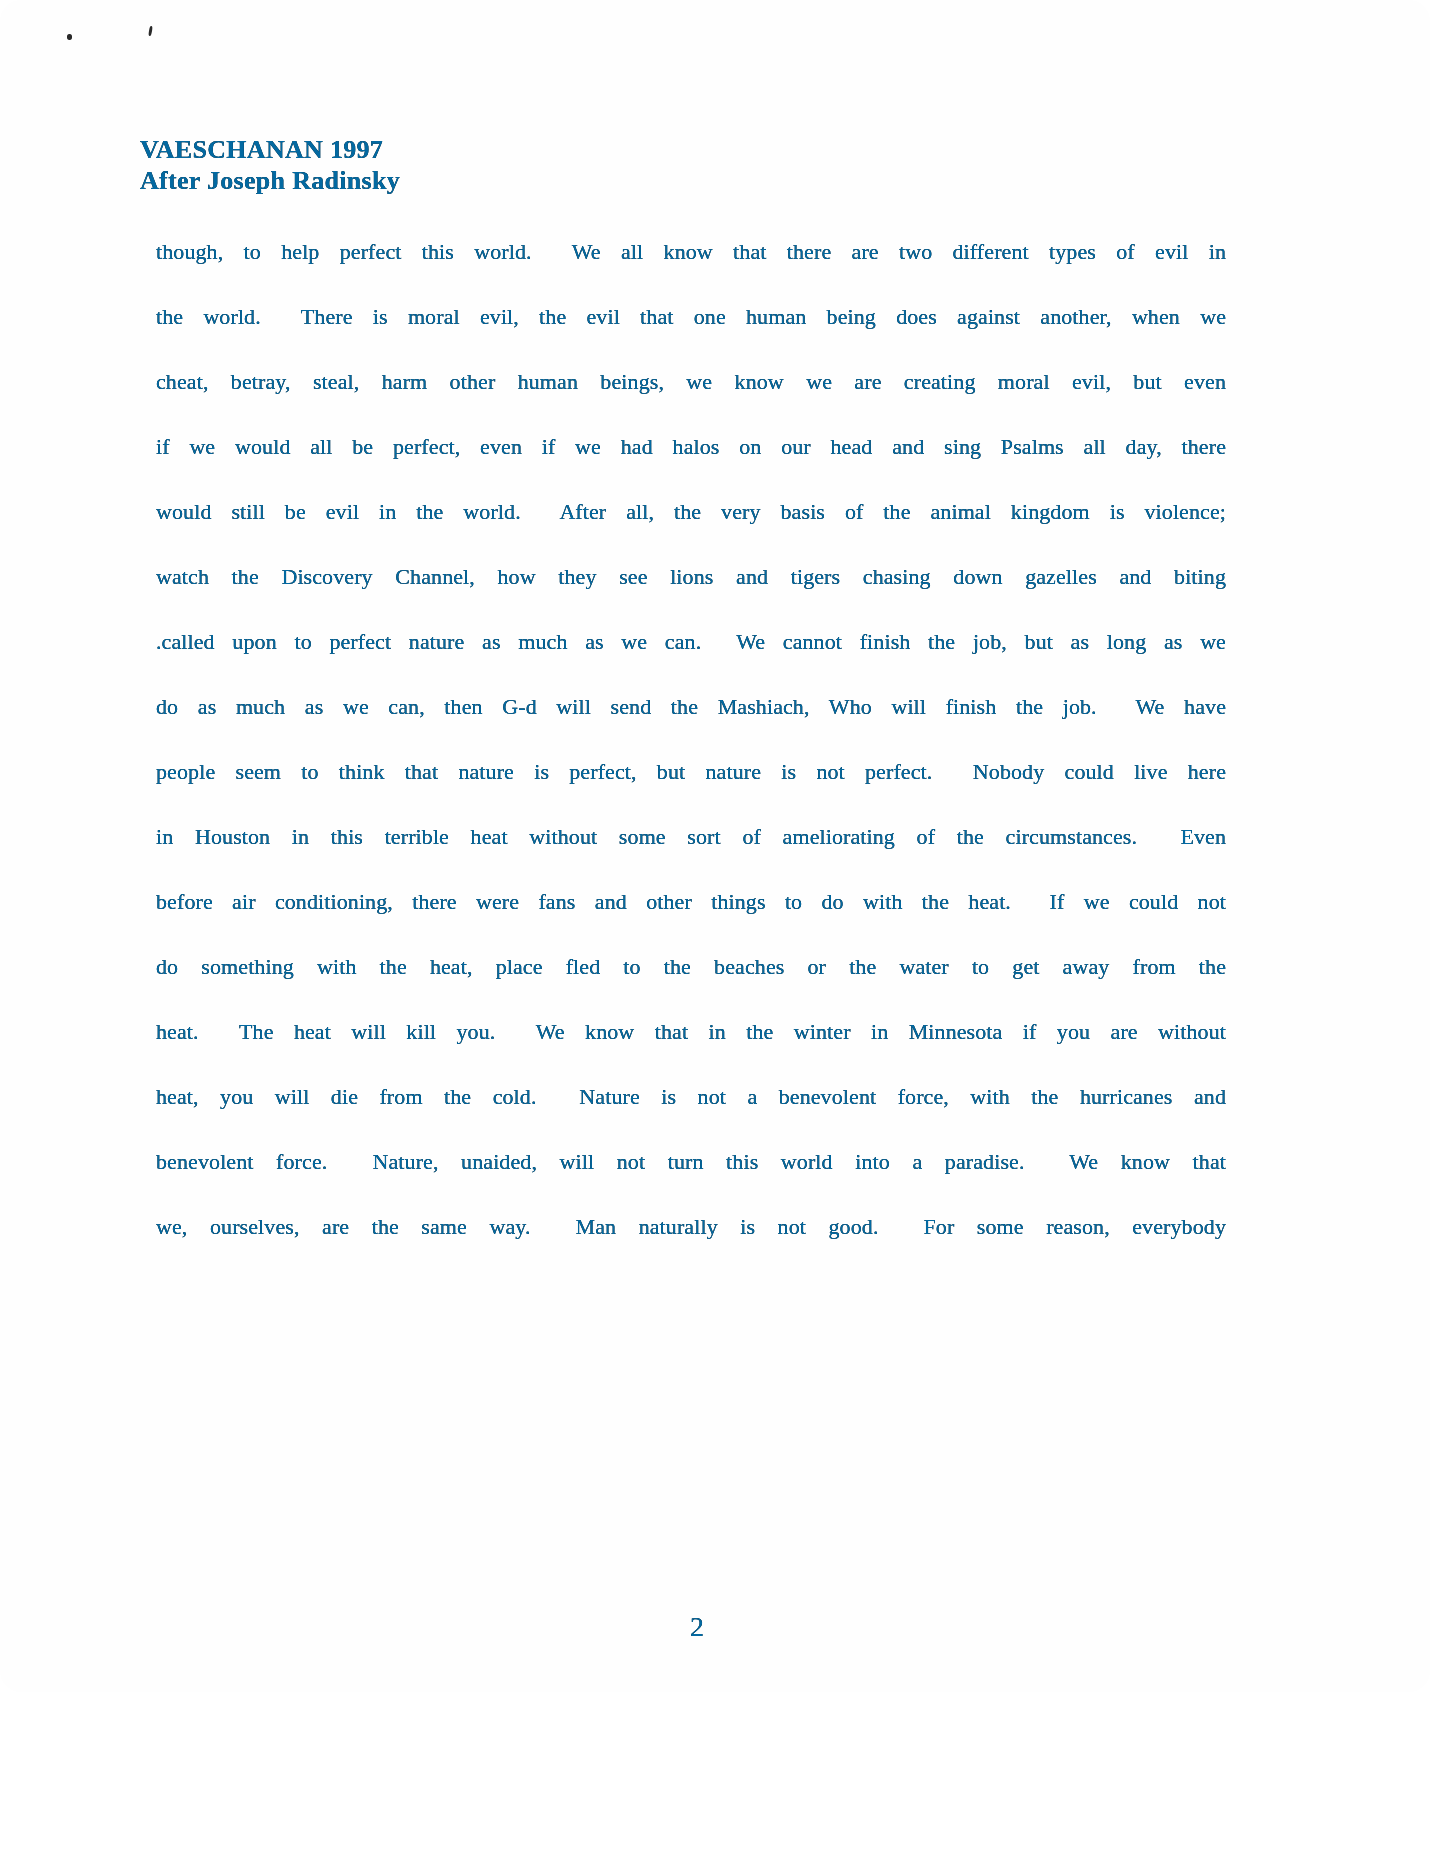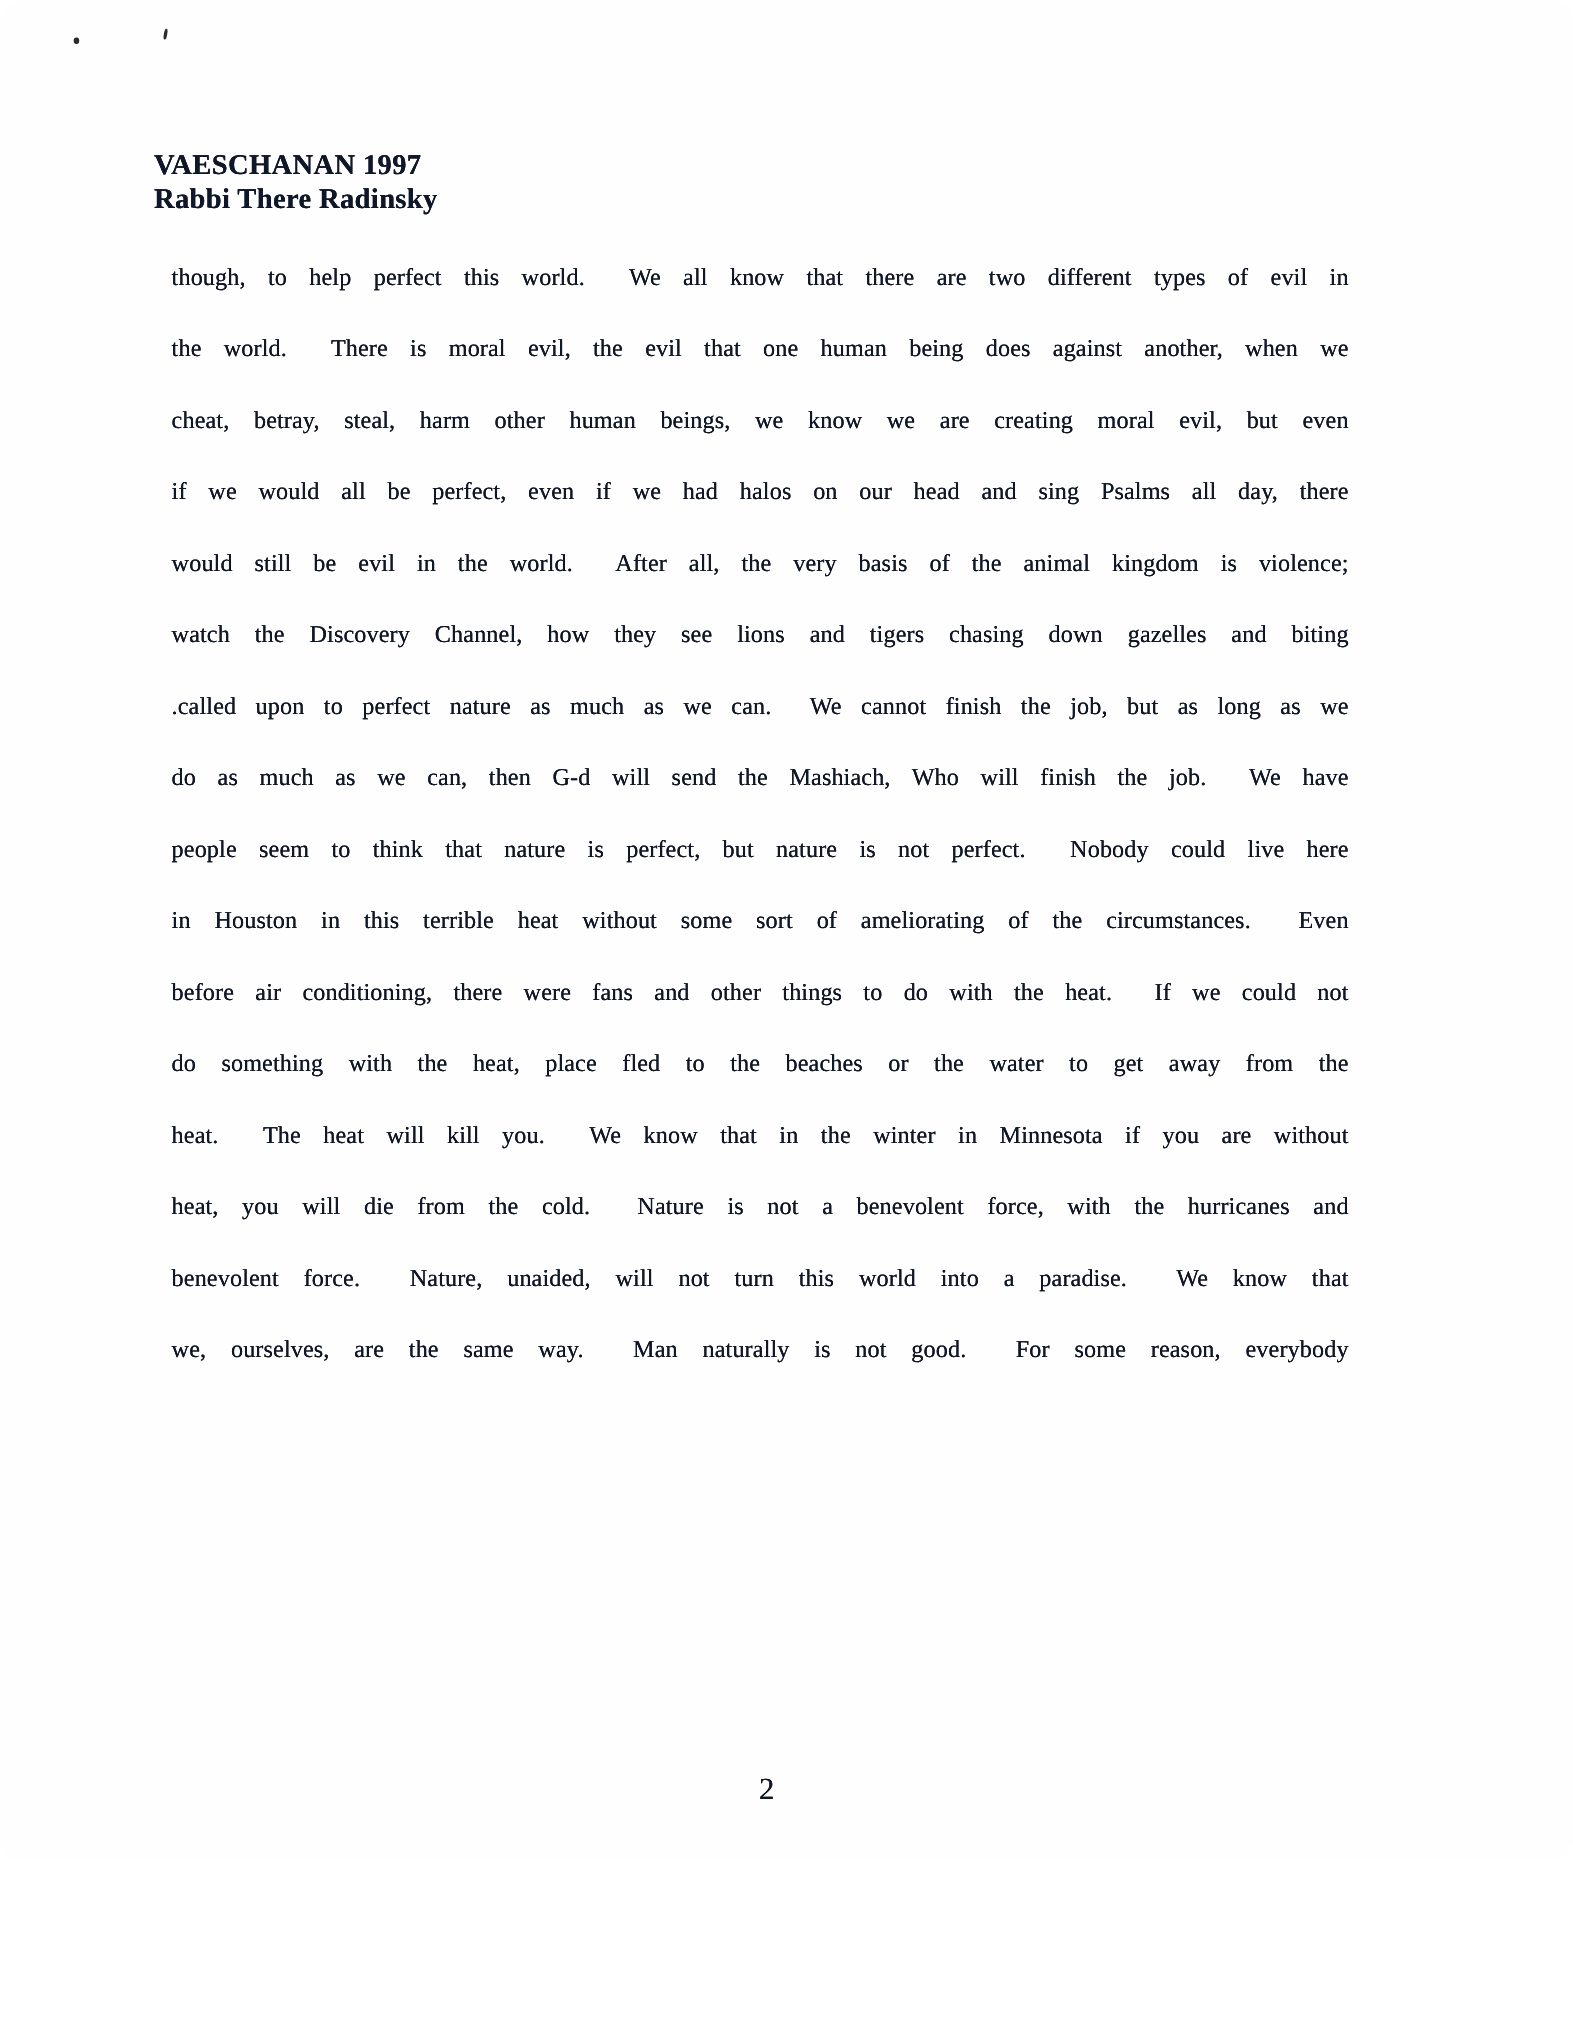--- a/index.html
+++ b/index.html
@@ -7,21 +7,21 @@
     padding: 0;
     background: #ffffff;
   }
   .page {
     position: relative;
     width: 1430px;
     height: 1692px;
     background: #fefefe;
     overflow: hidden;
     font-family: "Liberation Serif", "DejaVu Serif", serif;
-    color: #0f172a;
+    color: #0369a1;
     border-radius: 21px;
   }
   .speck {
     position: absolute;
     background: #2a2a2a;
     border-radius: 45%;
   }
   .speck-1 { left: 67px; top: 34px; width: 5px; height: 6px; }
   .speck-2 { left: 149px; top: 26px; width: 3px; height: 10px; transform: rotate(10deg); }
   .doc-header {
@@ -66,21 +66,21 @@
 </head>
 <body>
 
 <div class="page">
 
   <div class="speck speck-1"></div>
   <div class="speck speck-2"></div>
 
   <div class="doc-header">
     <div>VAESCHANAN 1997</div>
-    <div>Rabbi There Radinsky</div>
+    <div>After Joseph Radinsky</div>
   </div>
 
   <div class="doc-body">
     <div class="tline">though, to help perfect this world.&nbsp; We all know that there are two different types of evil in</div>
     <div class="tline">the world.&nbsp; There is moral evil, the evil that one human being does against another, when we</div>
     <div class="tline">cheat, betray, steal, harm other human beings, we know we are creating moral evil, but even</div>
     <div class="tline">if we would all be perfect, even if we had halos on our head and sing Psalms all day, there</div>
     <div class="tline">would still be evil in the world.&nbsp; After all, the very basis of the animal kingdom is violence;</div>
     <div class="tline">watch the Discovery Channel, how they see lions and tigers chasing down gazelles and biting</div>
     <div class="tline">.called upon to perfect nature as much as we can.&nbsp; We cannot finish the job, but as long as we</div>

